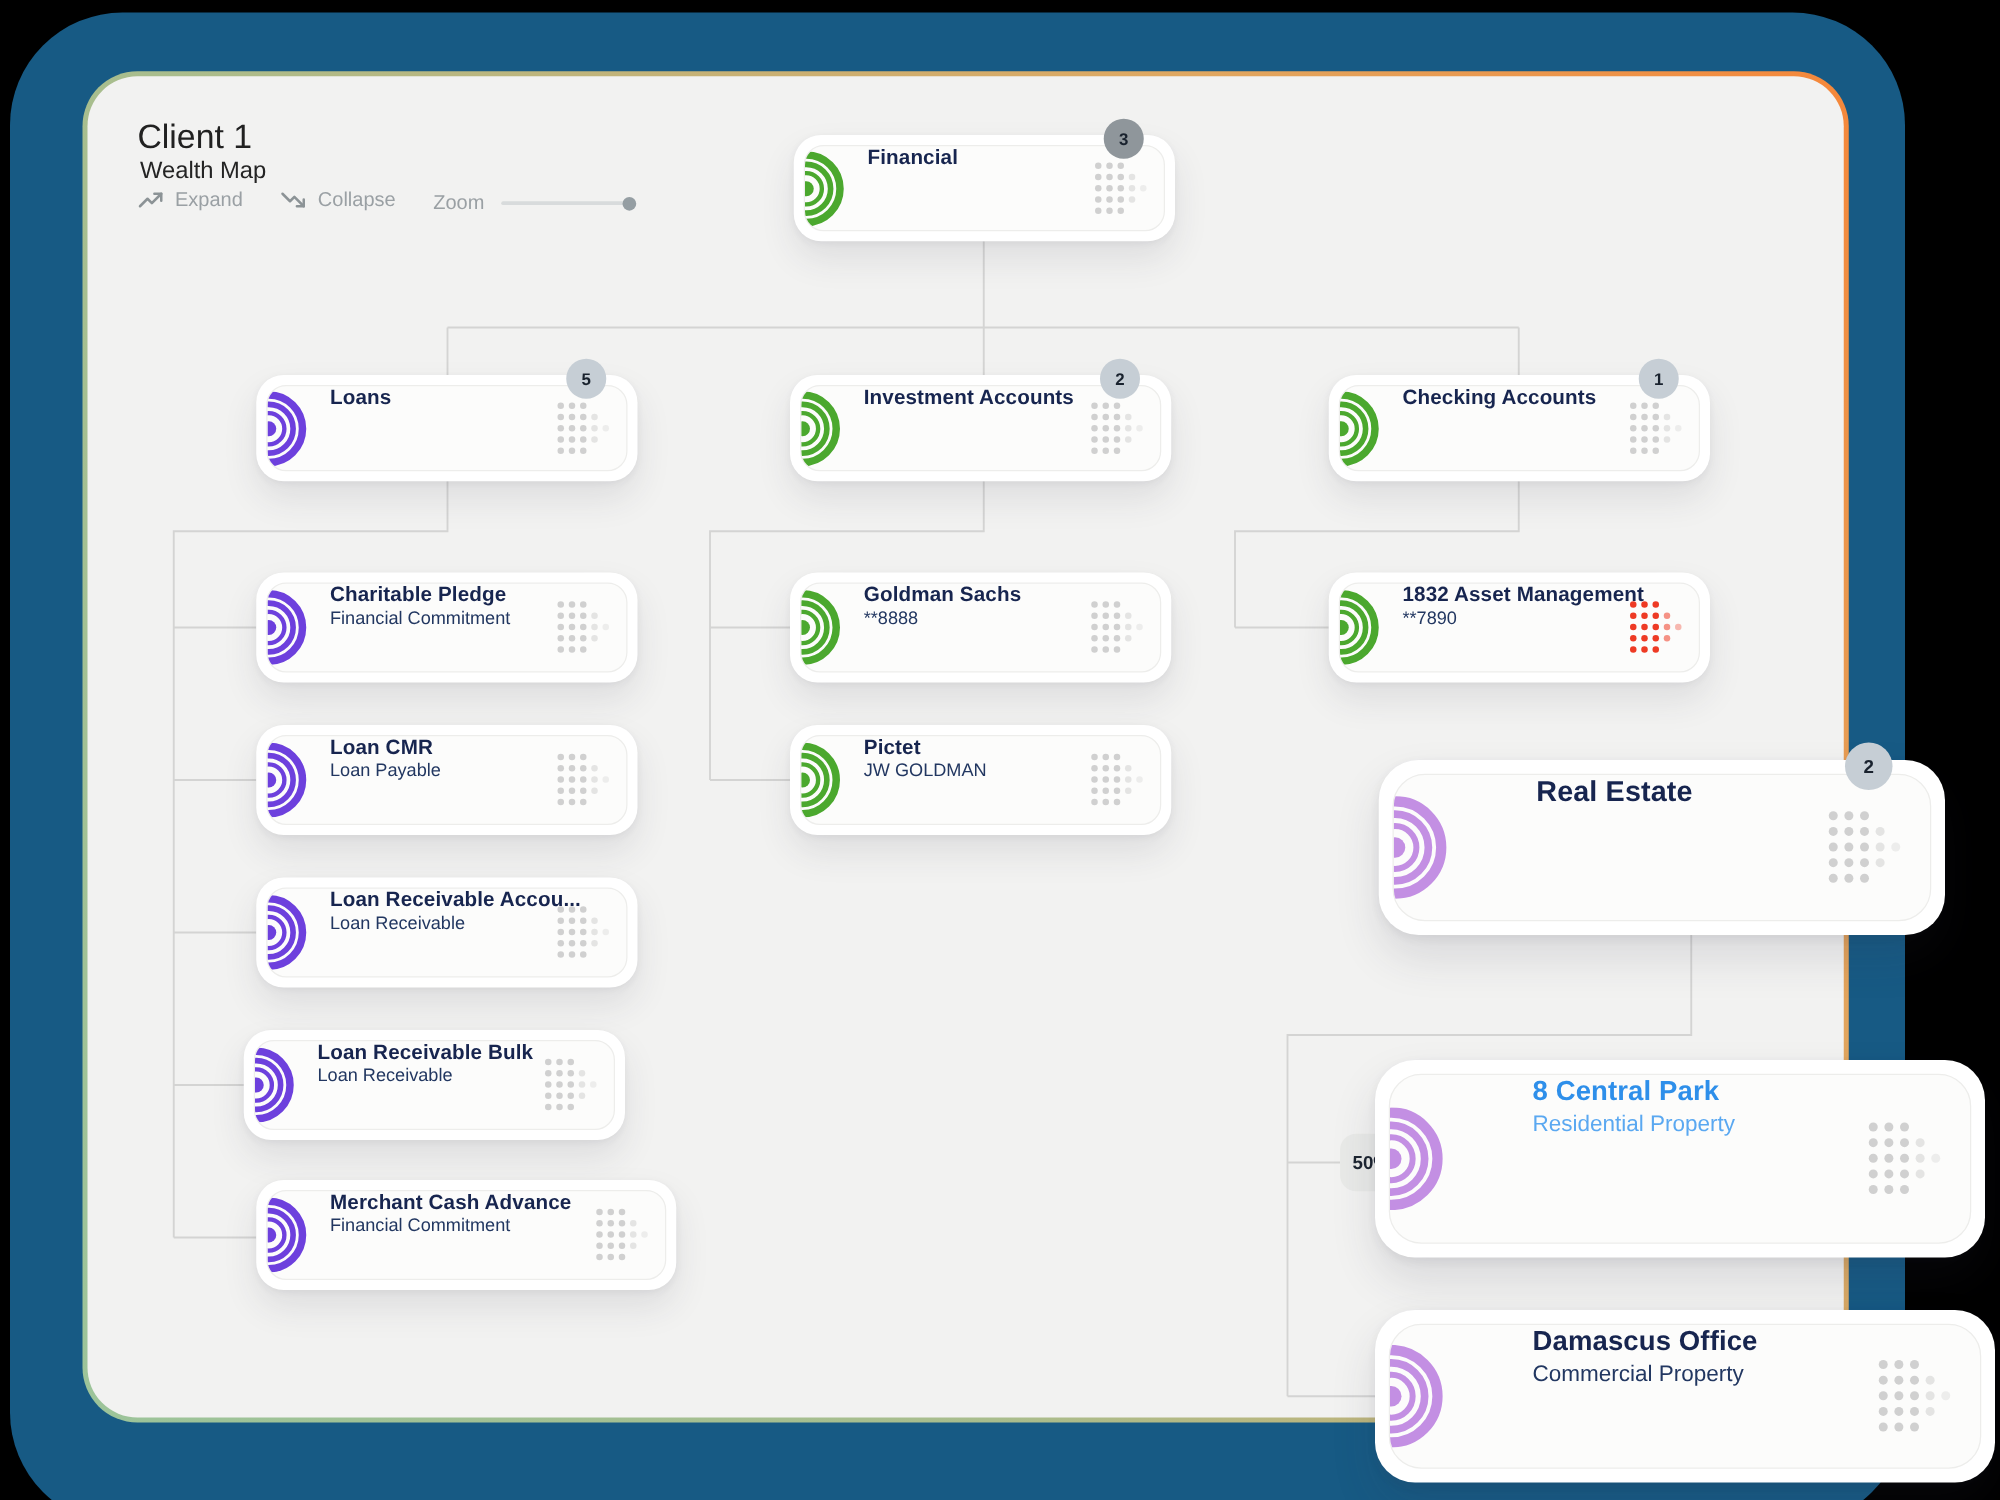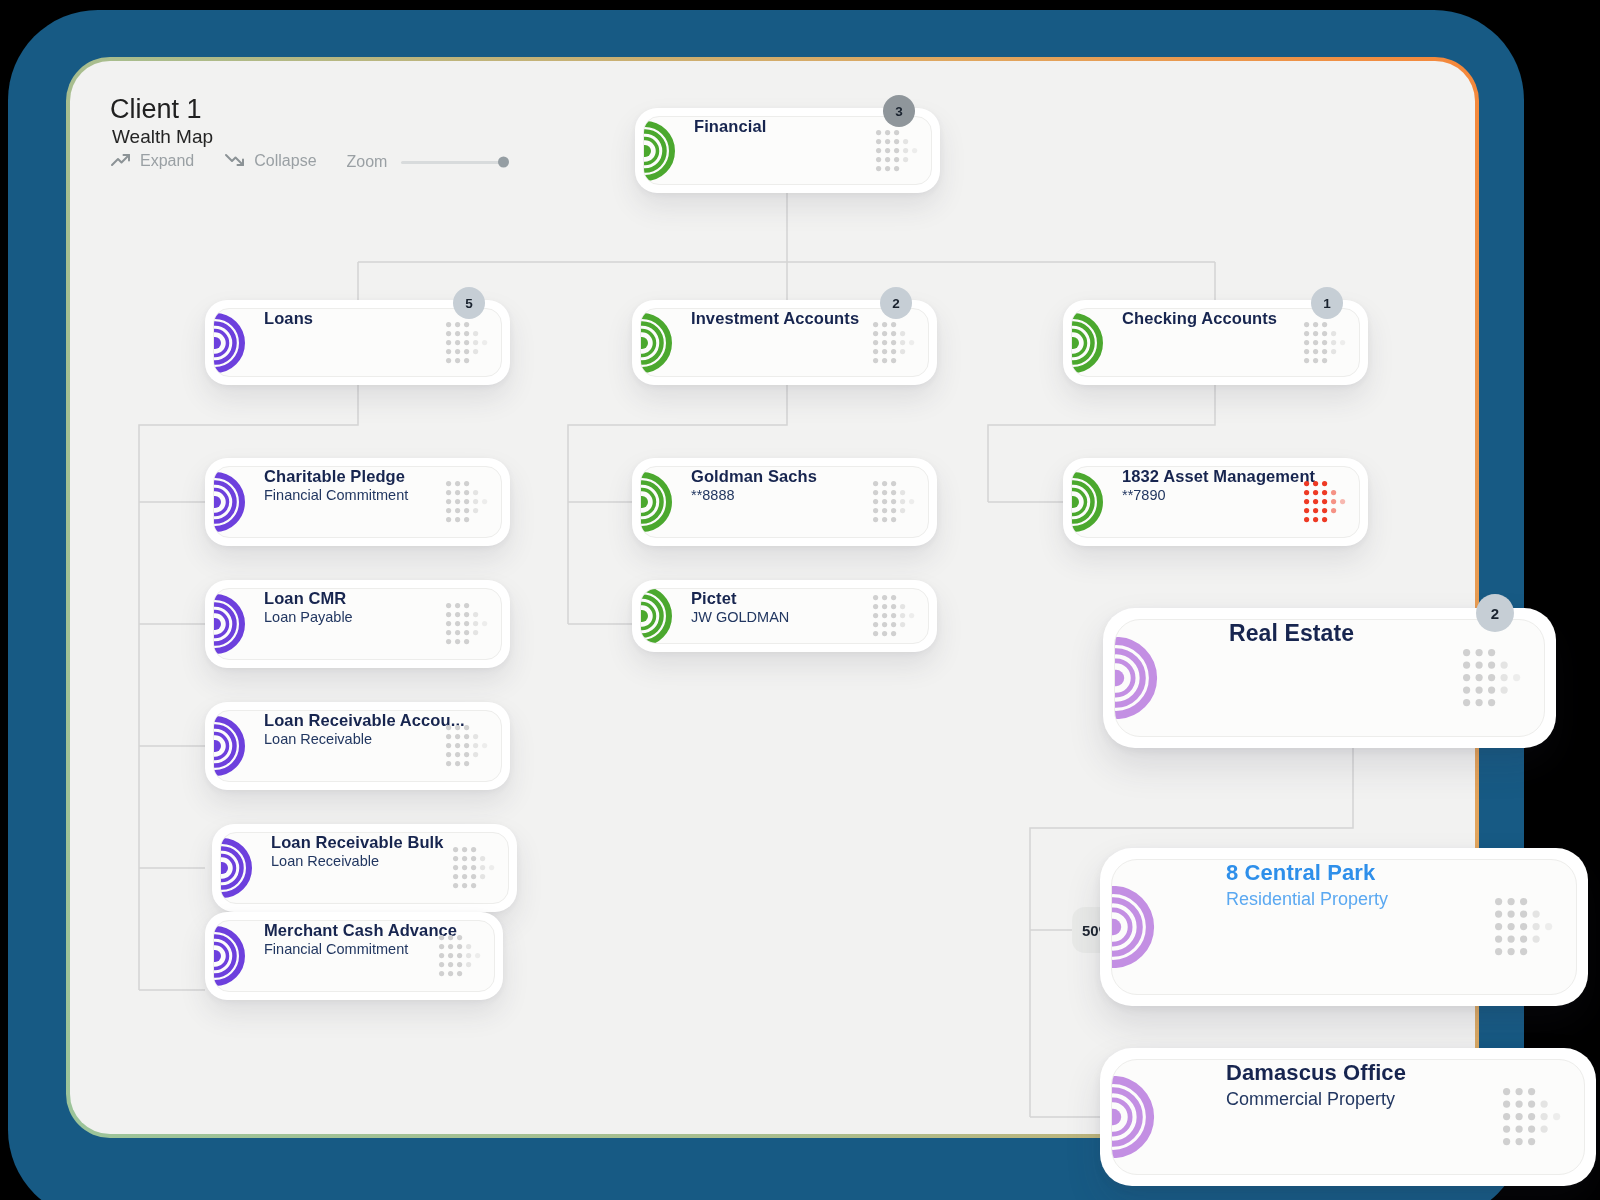--- a/index.html
+++ b/index.html
@@ -348,21 +348,21 @@
             <circle cx="12.6" cy="30.6" r="2.6" fill="#d0d0d0" opacity="1"></circle>
             <circle cx="21.6" cy="30.6" r="2.6" fill="#d0d0d0" opacity="1"></circle>
             <circle cx="30.6" cy="30.6" r="2.6" fill="#d0d0d0" opacity="0.55"></circle>
             <circle cx="3.6" cy="39.6" r="2.6" fill="#d0d0d0" opacity="1"></circle>
             <circle cx="12.6" cy="39.6" r="2.6" fill="#d0d0d0" opacity="1"></circle>
             <circle cx="21.6" cy="39.6" r="2.6" fill="#d0d0d0" opacity="1"></circle>
           </svg></span>
     </div>
   </div>
 
-  <div class="node" style="left:212px;top:824px;width:305px;height:88px">
+  <div class="node" style="left:195px;top:824px;width:305px;height:88px">
     <div class="inner">
       <span class="ripple"><svg width="36" height="60" viewBox="0 0 36 60">
     <circle cx="1" cy="30" r="6" fill="#6d40dd"></circle>
             <circle cx="1" cy="30" r="12.5" fill="none" stroke="#6d40dd" stroke-width="3.5"></circle>
             <circle cx="1" cy="30" r="19.5" fill="none" stroke="#6d40dd" stroke-width="4.5"></circle>
             <circle cx="1" cy="30" r="27" fill="none" stroke="#6d40dd" stroke-width="6"></circle>
           </svg></span>
       <div class="txt">
         <div class="title">Loan Receivable Bulk</div>
         <div class="sub">Loan Receivable</div>
@@ -384,21 +384,21 @@
             <circle cx="12.6" cy="30.6" r="2.6" fill="#d0d0d0" opacity="1"></circle>
             <circle cx="21.6" cy="30.6" r="2.6" fill="#d0d0d0" opacity="1"></circle>
             <circle cx="30.6" cy="30.6" r="2.6" fill="#d0d0d0" opacity="0.55"></circle>
             <circle cx="3.6" cy="39.6" r="2.6" fill="#d0d0d0" opacity="1"></circle>
             <circle cx="12.6" cy="39.6" r="2.6" fill="#d0d0d0" opacity="1"></circle>
             <circle cx="21.6" cy="39.6" r="2.6" fill="#d0d0d0" opacity="1"></circle>
           </svg></span>
     </div>
   </div>
 
-  <div class="node" style="left:205px;top:912px;width:298px;height:88px">
+  <div class="node" style="left:205px;top:944px;width:336px;height:88px">
     <div class="inner">
       <span class="ripple"><svg width="36" height="60" viewBox="0 0 36 60">
     <circle cx="1" cy="30" r="6" fill="#6d40dd"></circle>
             <circle cx="1" cy="30" r="12.5" fill="none" stroke="#6d40dd" stroke-width="3.5"></circle>
             <circle cx="1" cy="30" r="19.5" fill="none" stroke="#6d40dd" stroke-width="4.5"></circle>
             <circle cx="1" cy="30" r="27" fill="none" stroke="#6d40dd" stroke-width="6"></circle>
           </svg></span>
       <div class="txt">
         <div class="title">Merchant Cash Advance</div>
         <div class="sub">Financial Commitment</div>
@@ -456,21 +456,21 @@
             <circle cx="12.6" cy="30.6" r="2.6" fill="#d0d0d0" opacity="1"></circle>
             <circle cx="21.6" cy="30.6" r="2.6" fill="#d0d0d0" opacity="1"></circle>
             <circle cx="30.6" cy="30.6" r="2.6" fill="#d0d0d0" opacity="0.55"></circle>
             <circle cx="3.6" cy="39.6" r="2.6" fill="#d0d0d0" opacity="1"></circle>
             <circle cx="12.6" cy="39.6" r="2.6" fill="#d0d0d0" opacity="1"></circle>
             <circle cx="21.6" cy="39.6" r="2.6" fill="#d0d0d0" opacity="1"></circle>
           </svg></span>
     </div>
   </div>
 
-  <div class="node" style="left:632px;top:580px;width:305px;height:72px">
+  <div class="node" style="left:632px;top:580px;width:305px;height:88px">
     <div class="inner">
       <span class="ripple"><svg width="36" height="60" viewBox="0 0 36 60">
     <circle cx="1" cy="30" r="6" fill="#4ba82e"></circle>
             <circle cx="1" cy="30" r="12.5" fill="none" stroke="#4ba82e" stroke-width="3.5"></circle>
             <circle cx="1" cy="30" r="19.5" fill="none" stroke="#4ba82e" stroke-width="4.5"></circle>
             <circle cx="1" cy="30" r="27" fill="none" stroke="#4ba82e" stroke-width="6"></circle>
           </svg></span>
       <div class="txt">
         <div class="title">Pictet</div>
         <div class="sub">JW GOLDMAN</div>

